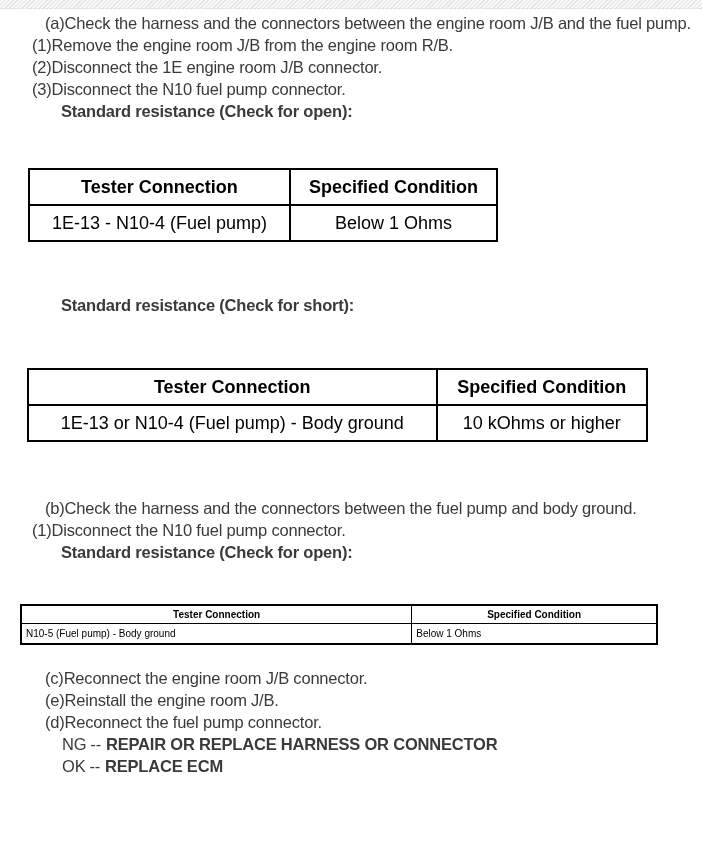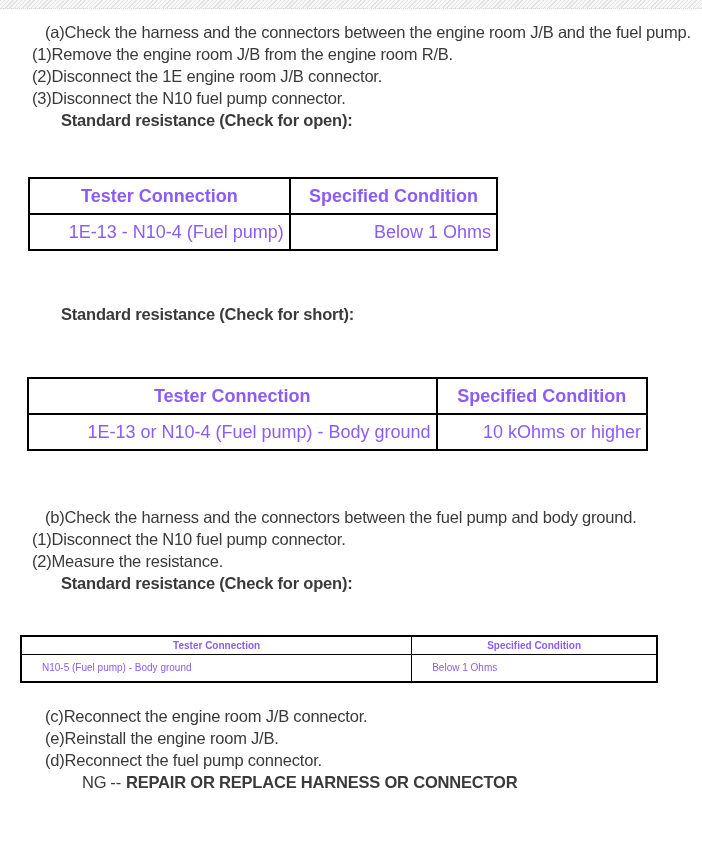--- a/index.html
+++ b/index.html
@@ -22,53 +22,53 @@
     height:22px;
     line-height:22px;
     font-size:16.5px;
     letter-spacing:-0.2px;
     color:#3a3a3a;
     white-space:nowrap;
   }
   .step { margin-left:45px; }
   .sub  { margin-left:32px; }
   .std  { margin-left:61px; font-weight:bold; }
-  .result { margin-left:82px; }
+  .result { margin-left:62px; }
   .result .sep { padding:0 5px 0 4px; }
   .result .action { font-weight:bold; color:#3a3a3a; }
 
-  table { border-collapse:collapse; color:#8b5cf6; }
+  table { border-collapse:collapse; color:#000000; }
   .t-large th, .t-large td {
     border:2px solid #000;
     font-size:18px;
     height:36px;
   }
   .t-large th { font-weight:bold; text-align:center; padding:0 6px; }
-  .t-large td { text-align:right; padding:0 5px; }
+  .t-large td { text-align:center; padding:0 5px; }
 
   .t1 { margin:46px 0 0 28px; width:470px; }
   .t1 .c1 { width:262px; }
   .t1 .c2 { width:208px; }
 
   .t2 { margin:52px 0 0 27px; width:621px; }
   .t2 .c1 { width:410px; }
   .t2 .c2 { width:211px; }
   .mt-table2 { margin-top:52px; }
 
   .t3 { margin:41px 0 0 20px; width:638px; }
   .t3 th, .t3 td { border:1px solid #000; font-size:10px; }
   .t3 { border:2px solid #000; }
   .t3 th { font-weight:bold; text-align:center; height:18px; padding:0 4px; }
-  .t3 td { text-align:left; height:28px; padding:0 20px; }
+  .t3 td { text-align:left; height:21px; padding:0 4px; }
   .t3 .c1 { width:392px; }
   .t3 .c2 { width:246px; }
 
   .gap-b   { margin-top:55px; }
   .gap-c   { margin-top:22px; }
-  .first-line { margin-top:12px; }
+  .first-line { margin-top:3px; }
 </style>
 </head>
 <body>
 
 <div class="page">
 
   <div class="hatch"></div>
 
   <div class="line step first-line">(a)Check the harness and the connectors between the engine room J/B and the fuel pump.</div>
   <div class="line sub">(1)Remove the engine room J/B from the engine room R/B.</div>
@@ -103,21 +103,20 @@
     <tbody>
       <tr>
         <td>1E-13 or N10-4 (Fuel pump) - Body ground</td>
         <td>10 kOhms or higher</td>
       </tr>
     </tbody>
   </table>
 
   <div class="line step gap-b">(b)Check the harness and the connectors between the fuel pump and body ground.</div>
   <div class="line sub">(1)Disconnect the N10 fuel pump connector.</div>
-  <div class="line sub">(2)Measure the resistance.</div>
   <div class="line std">Standard resistance (Check for open):</div>
 
   <table class="t3">
     <thead>
       <tr>
         <th class="c1">Tester Connection</th>
         <th class="c2">Specified Condition</th>
       </tr>
     </thead>
     <tbody>
@@ -126,14 +125,15 @@
         <td>Below 1 Ohms</td>
       </tr>
     </tbody>
   </table>
 
   <div class="line step gap-c">(c)Reconnect the engine room J/B connector.</div>
   <div class="line step">(e)Reinstall the engine room J/B.</div>
   <div class="line step">(d)Reconnect the fuel pump connector.</div>
 
   <div class="line result"><span>NG</span><span class="sep">--</span><span class="action">REPAIR OR REPLACE HARNESS OR CONNECTOR</span></div>
+  <div class="line result"><span>OK</span><span class="sep">--</span><span class="action">REPLACE ECM</span></div>
 
 </div>
 
 </body></html>

